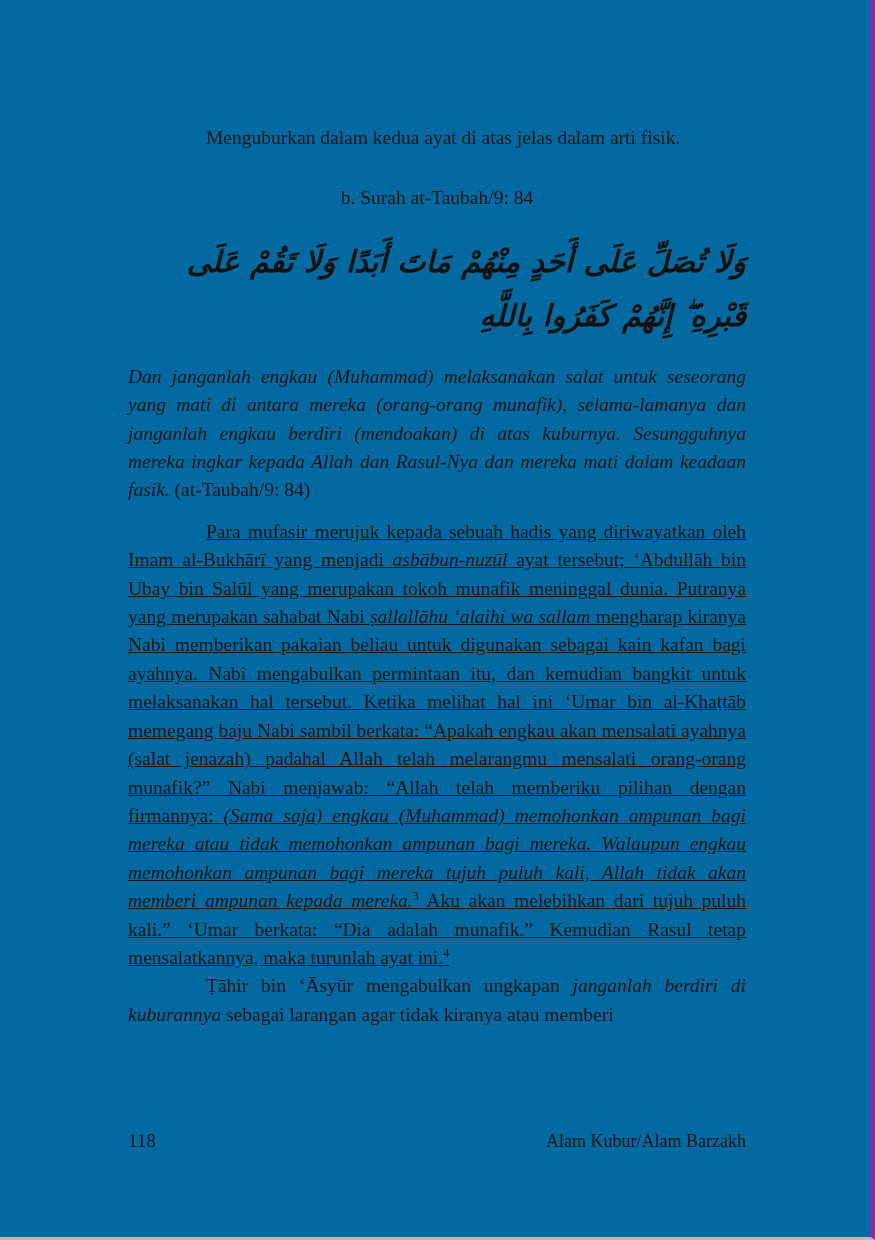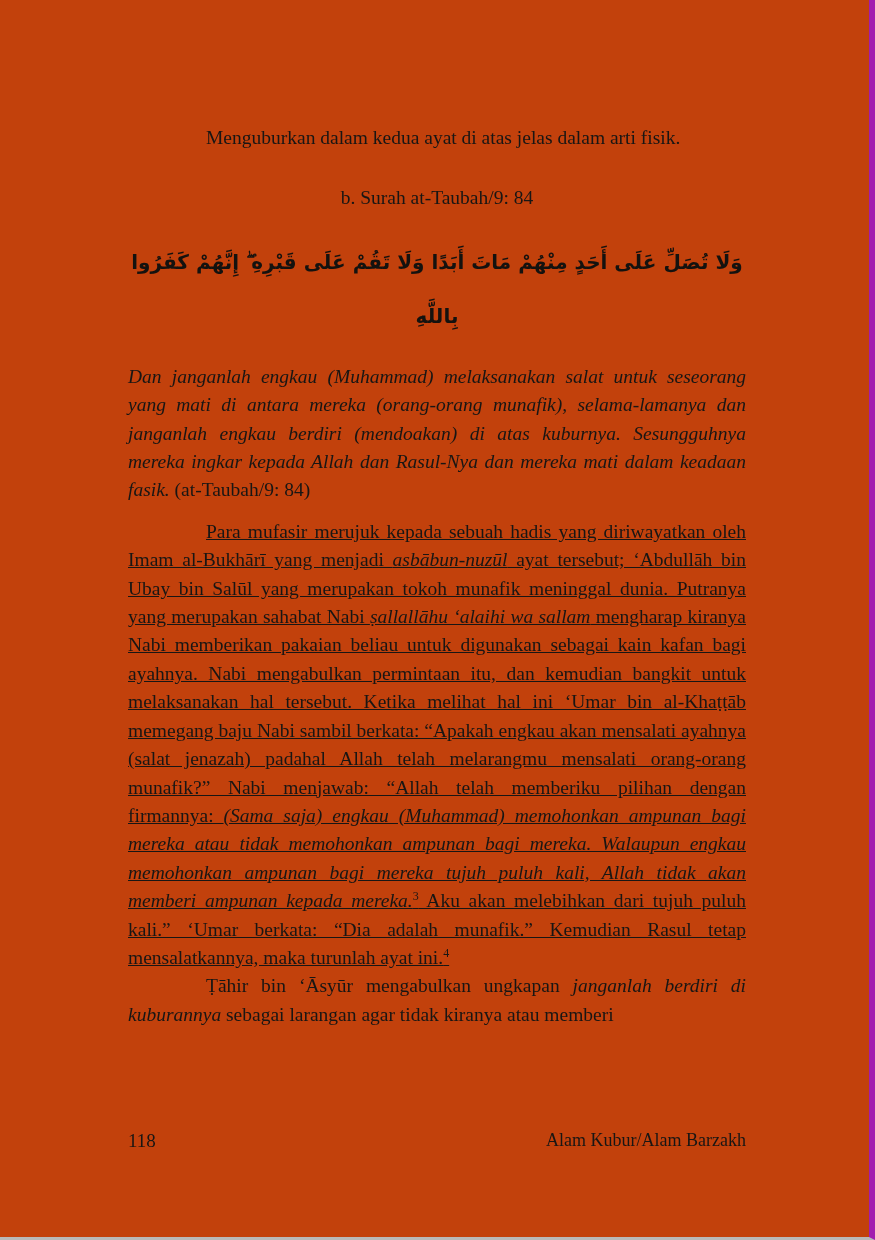--- a/index.html
+++ b/index.html
@@ -6,22 +6,22 @@
   html, body { margin: 0; padding: 0; }
   body {
     width: 875px; height: 1240px;
     background: #f4f4f4;
     font-family: "Liberation Serif", "DejaVu Serif", serif;
     color: #181614;
   }
   .page {
     position: relative;
     width: 875px; height: 1240px;
-    background: #c2410c;
-    border-right: 6px solid #a21caf;
+    background: #0369a1;
+    border-right: 4px solid #a21caf;
     border-bottom: 3px solid #b9b9b9;
     overflow: hidden;
   }
   .content {
     position: absolute;
     left: 128px; top: 124px;
     width: 618px;
   }
   p {
     margin: 0;
@@ -30,49 +30,50 @@
     line-height: 28.4px;
   }
   .indent { text-indent: 78px; }
   .heading {
     margin-top: 32px;
     text-align: center;
     text-indent: 0;
   }
   .arabic {
     direction: rtl;
-    text-align: center;
+    text-align: right;
     font-family: "DejaVu Sans", sans-serif;
     font-weight: bold;
-    font-size: 20px;
+    font-size: 30px;
     line-height: 54px;
     margin-top: 22px;
     margin-bottom: 18px;
     color: #14120f;
+    font-style: italic;
   }
   .translation {
     font-style: italic;
     margin-top: 20px;
   }
   .translation .ref { font-style: normal; }
   .para-main { margin-top: 13px; text-decoration: underline; }
   .italic { font-style: italic; }
   sup {
     font-size: 12px;
     line-height: 0;
     vertical-align: super;
   }
   .footer {
     position: absolute;
     left: 128px;
     width: 618px;
     top: 1130px;
     display: flex;
     justify-content: space-between;
-    align-items: flex-start;
+    align-items: center;
     font-size: 19px;
   }
   .running-title { font-size: 18px; }
 </style>
 </head>
 <body>
 
 <div class="page">
   <div class="content">
 

